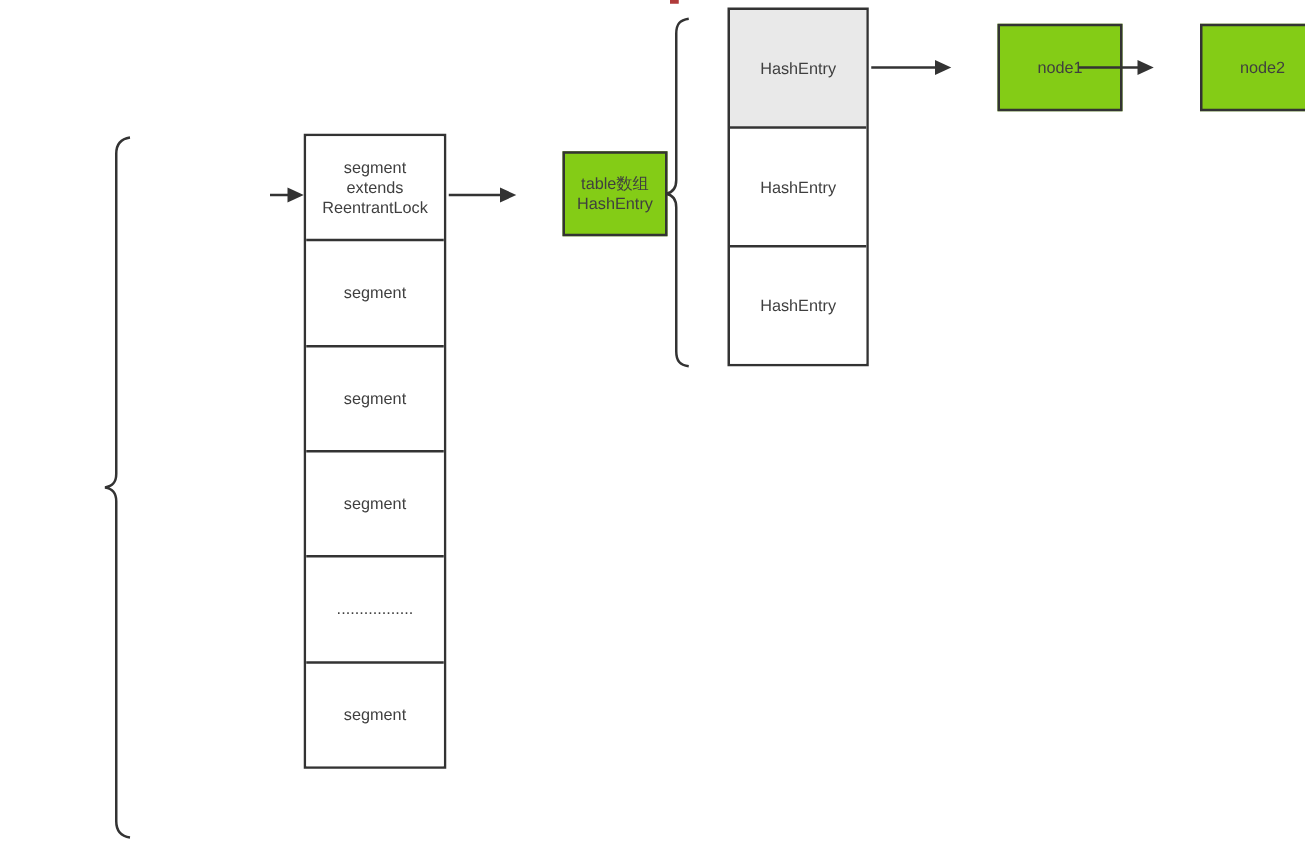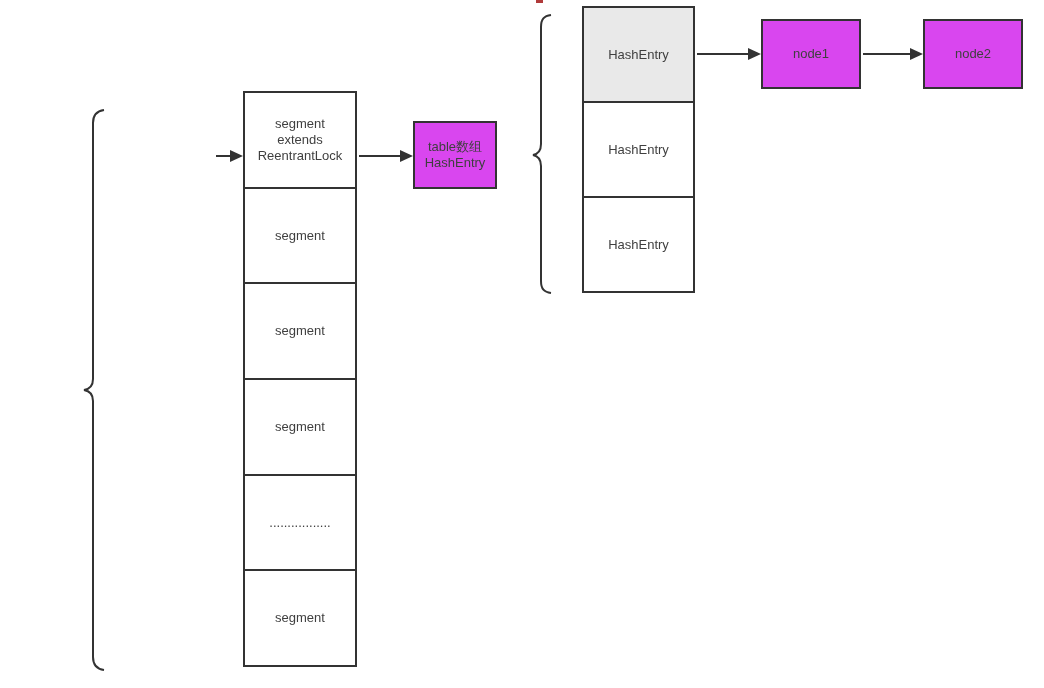--- a/index.html
+++ b/index.html
@@ -13,29 +13,30 @@
     width: 1044px;
     height: 688px;
     background: #ffffff;
     overflow: hidden;
     color: #3f3f3f;
   }
   .box {
     position: absolute;
     box-sizing: border-box;
     border: 2px solid #333333;
-    background: #d946ef;
+    background: #84cc16;
     display: flex;
     align-items: center;
     justify-content: center;
     text-align: center;
     font-size: 13px;
     color: #3f3f3f;
     white-space: pre-line;
     line-height: 16px;
+    margin-left: 37px;
   }
   .col {
     position: absolute;
     box-sizing: border-box;
     border: 2px solid #333333;
     background: #ffffff;
     display: flex;
     flex-direction: column;
   }
   .cell {
@@ -72,21 +73,21 @@
   .red-mark {
     position: absolute;
     left: 536px;
     top: 0;
     width: 7px;
     height: 3px;
     background: #b03a3a;
   }
   
   #lock-box        { left: 113px; top: 121px; width: 101px; height: 69px; }
-  #segment-column  { left: 243px; top: 91px; width: 114px; height: 576px; }
+  #segment-column  { left: 243px; top: 107px; width: 114px; height: 508px; }
   #table-box       { left: 413px; top: 121px; width: 84px; height: 68px; }
   #hashentry-column{ left: 582px; top: 6px;   width: 113px; height: 287px; }
   #node1-box       { left: 761px; top: 19px;  width: 100px; height: 70px; }
   #node2-box       { left: 923px; top: 19px;  width: 100px; height: 70px; }
 </style>
 </head>
 <body>
 
 <div class="canvas">
 

